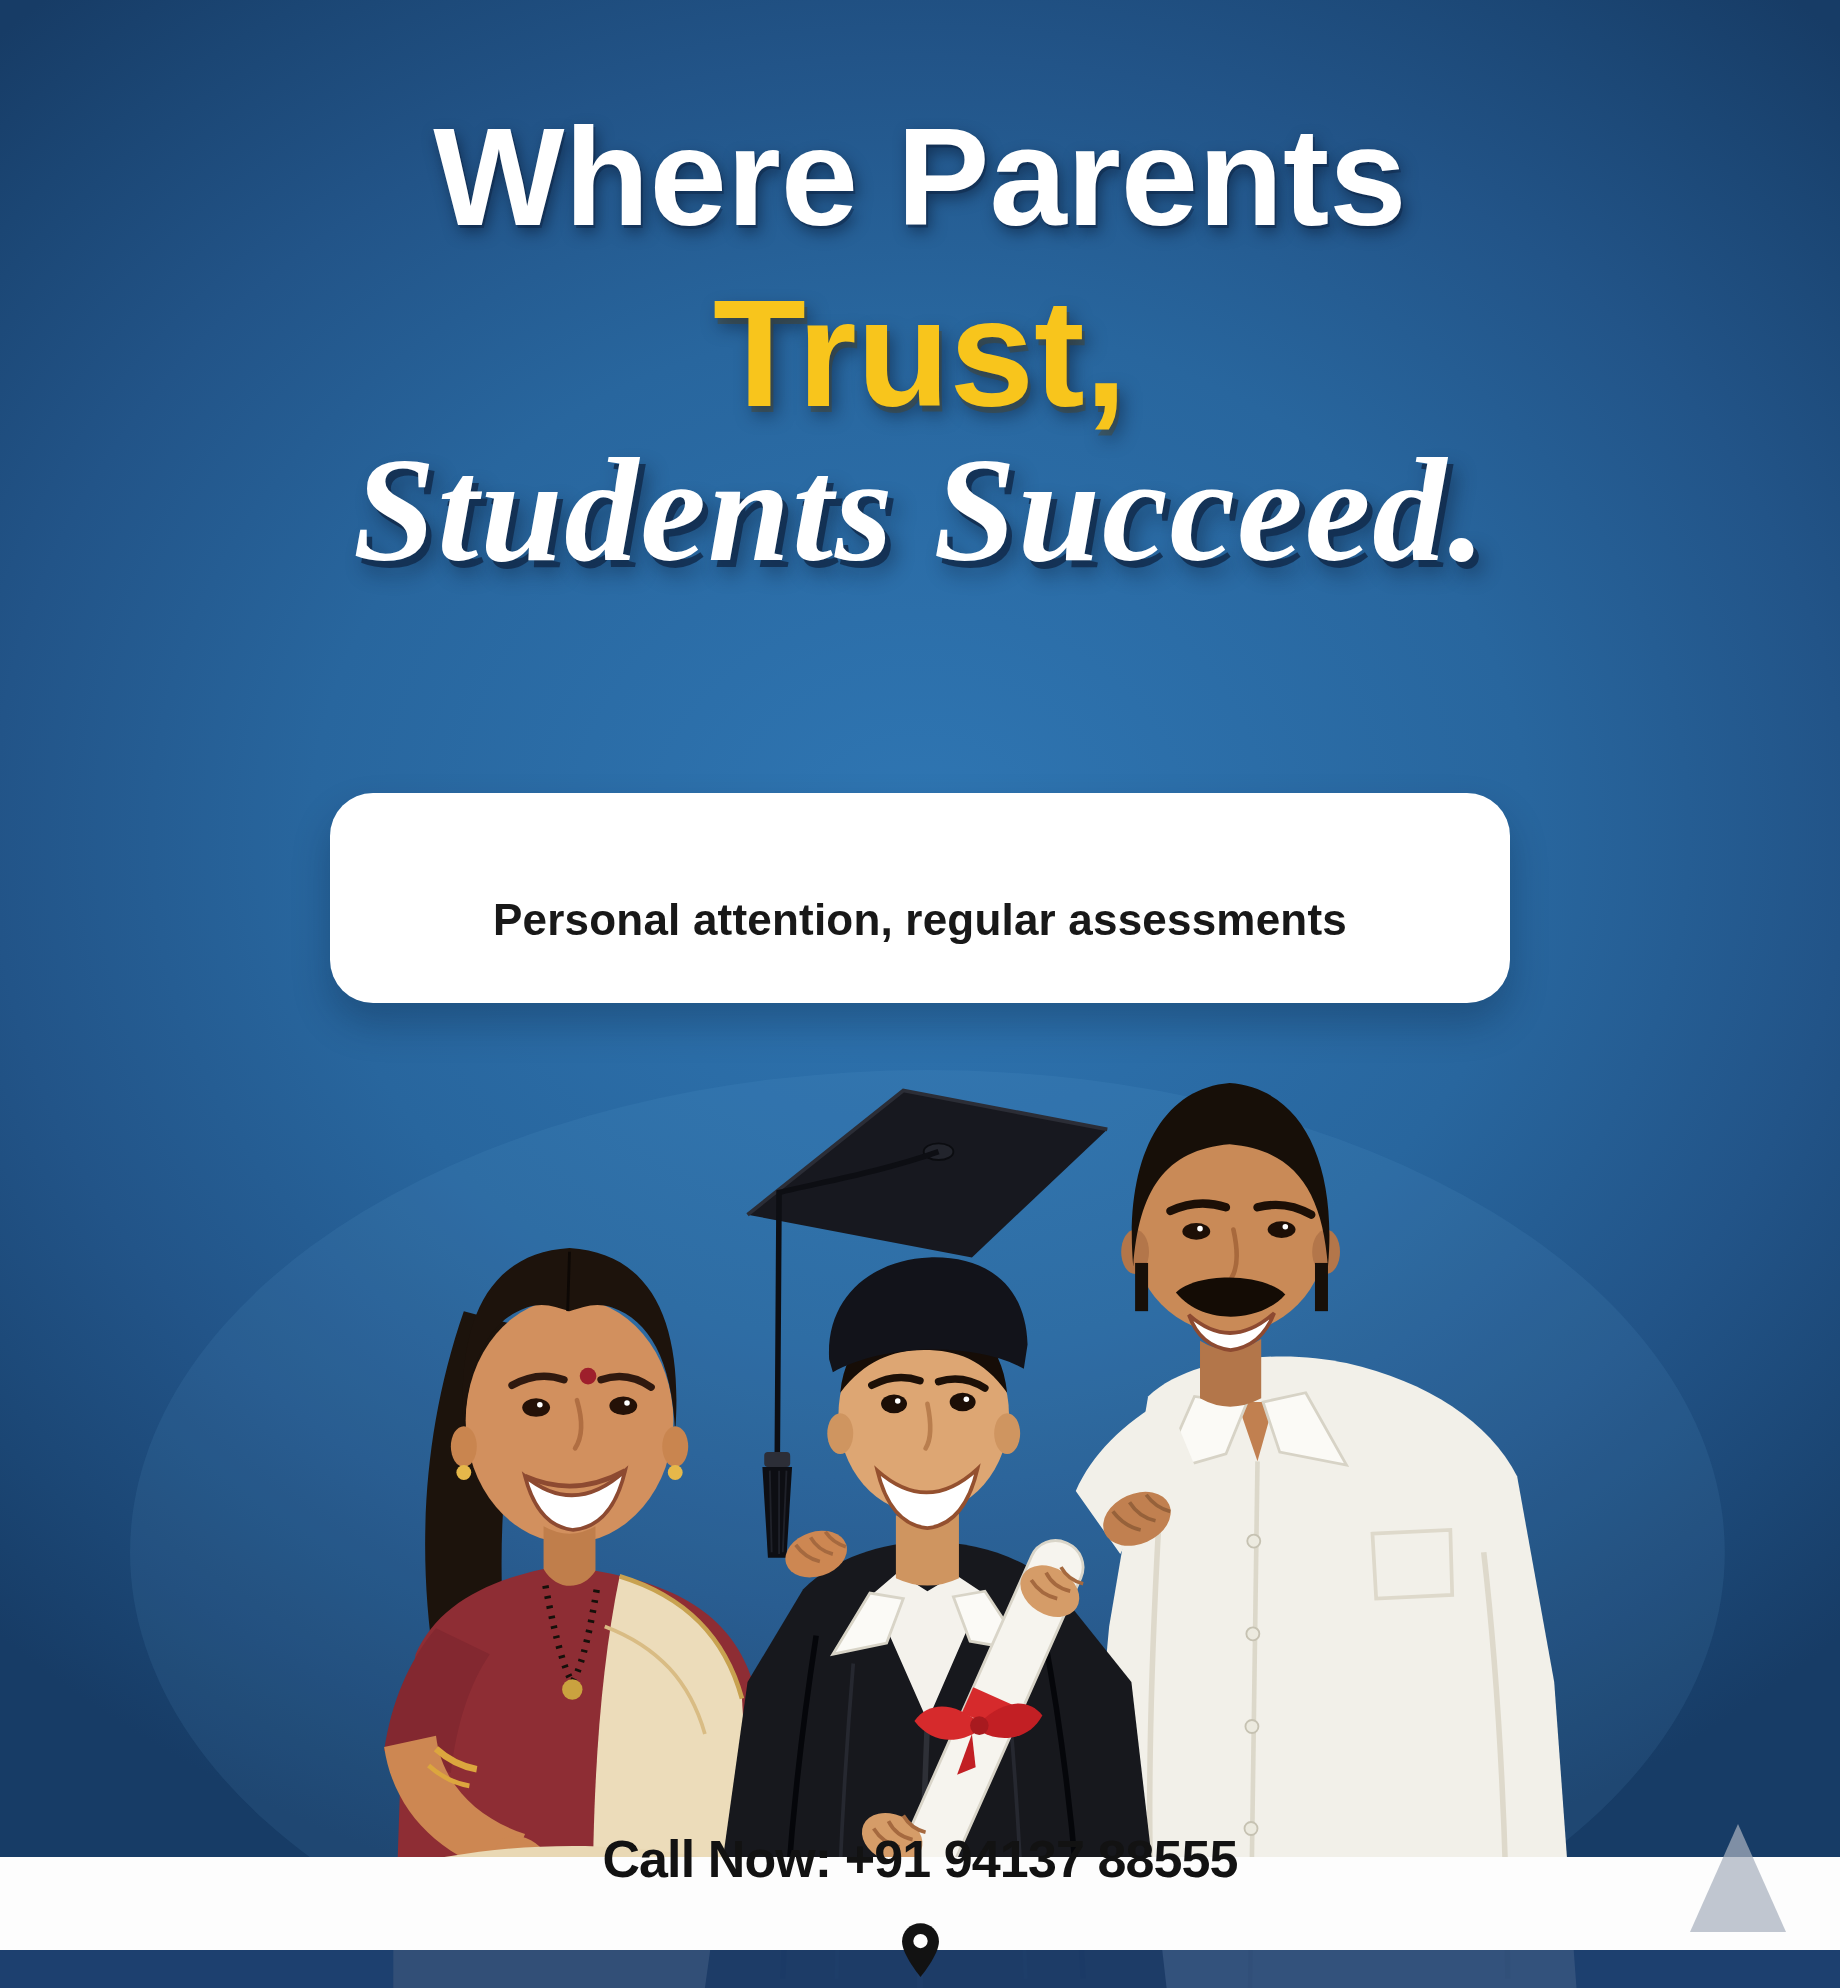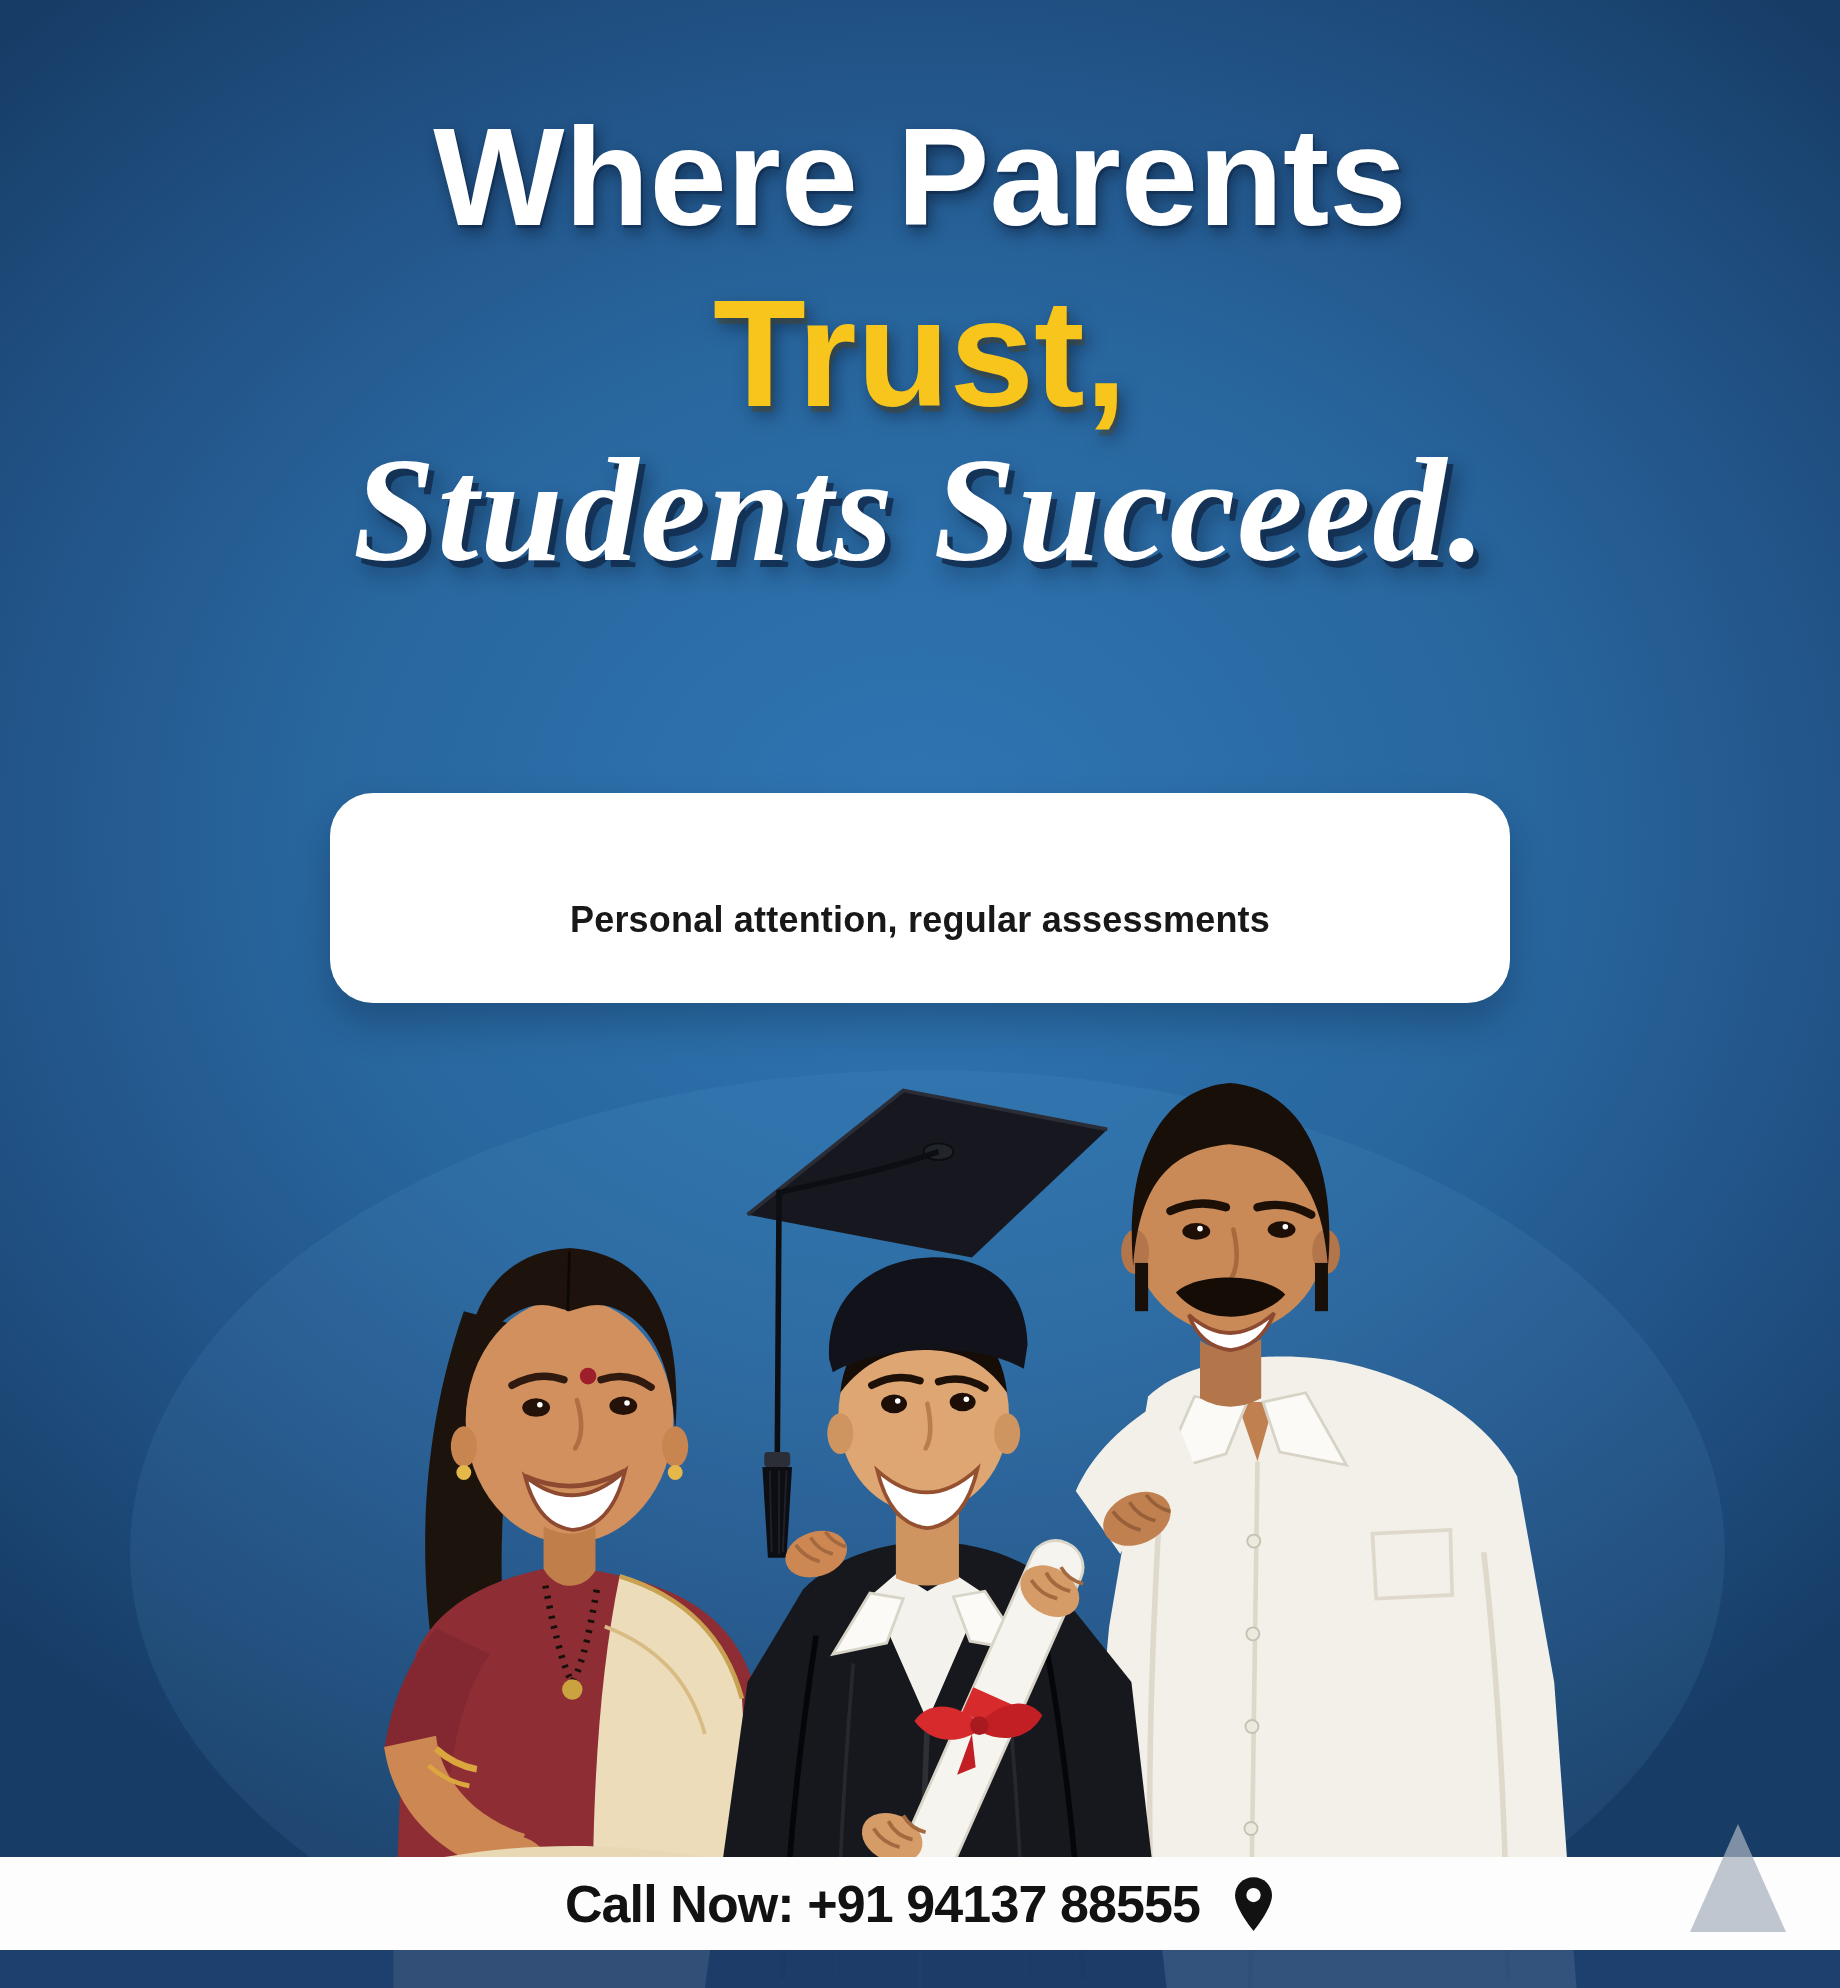--- a/index.html
+++ b/index.html
@@ -16,26 +16,26 @@
       text-shadow:2.8px 5.6px 0 rgba(92,62,8,.35), 5.6px 9.3px 16.7px rgba(8,22,45,.5);}
   .h3{top:436px;font-family:Liberation Serif, serif;font-style:italic;font-weight:700;
       font-size:148px;color:#ffffff;letter-spacing:1.9px;
       text-shadow:5.6px 7.4px 0 rgba(18,44,76,.85), 9.3px 13px 20.4px rgba(8,22,45,.45);}
   .card{
     position:absolute;top:793px;left:50%;transform:translateX(-50%);
     width:1180px;height:210px;background:#ffffff;border-radius:43px;
     display:flex;flex-direction:column;justify-content:center;align-items:center;
     box-shadow:0 20.4px 37px rgba(8,25,50,.28);z-index:3;
   }
-  .card .line{font-size:36px;font-weight:700;color:#181818;letter-spacing:0.2px;line-height:1.42;white-space:nowrap;margin-top:44px;}
+  .card .line{font-size:44px;font-weight:700;color:#181818;letter-spacing:0.2px;line-height:1.42;white-space:nowrap;margin-top:44px;}
   .family{position:absolute;left:0;top:1033px;width:1840px;height:955px;z-index:1;}
   .strip{position:absolute;left:0;top:1950px;width:100%;height:39px;background:rgba(30,64,112,.9);z-index:4;}
   .footer{
     position:absolute;left:0;top:1857px;width:100%;height:93px;background:#fdfdfd;
-    display:flex;align-items:center;justify-content:center;gap:32px;z-index:5;
+    display:flex;align-items:center;justify-content:center;gap:32px;z-index:5;flex-direction:column;
   }
   .footer .txt{font-size:52px;font-weight:700;color:#121212;letter-spacing:-0.9px;white-space:nowrap;}
   .footer .pin{display:flex;align-items:center;}
   .watermark{
     position:absolute;left:1690px;top:1824px;width:96px;height:108px;z-index:6;
     background:rgba(168,176,190,.72);
     -webkit-clip-path:polygon(50% 0%,100% 100%,0% 100%);
     clip-path:polygon(50% 0%,100% 100%,0% 100%);
   }
 </style>

